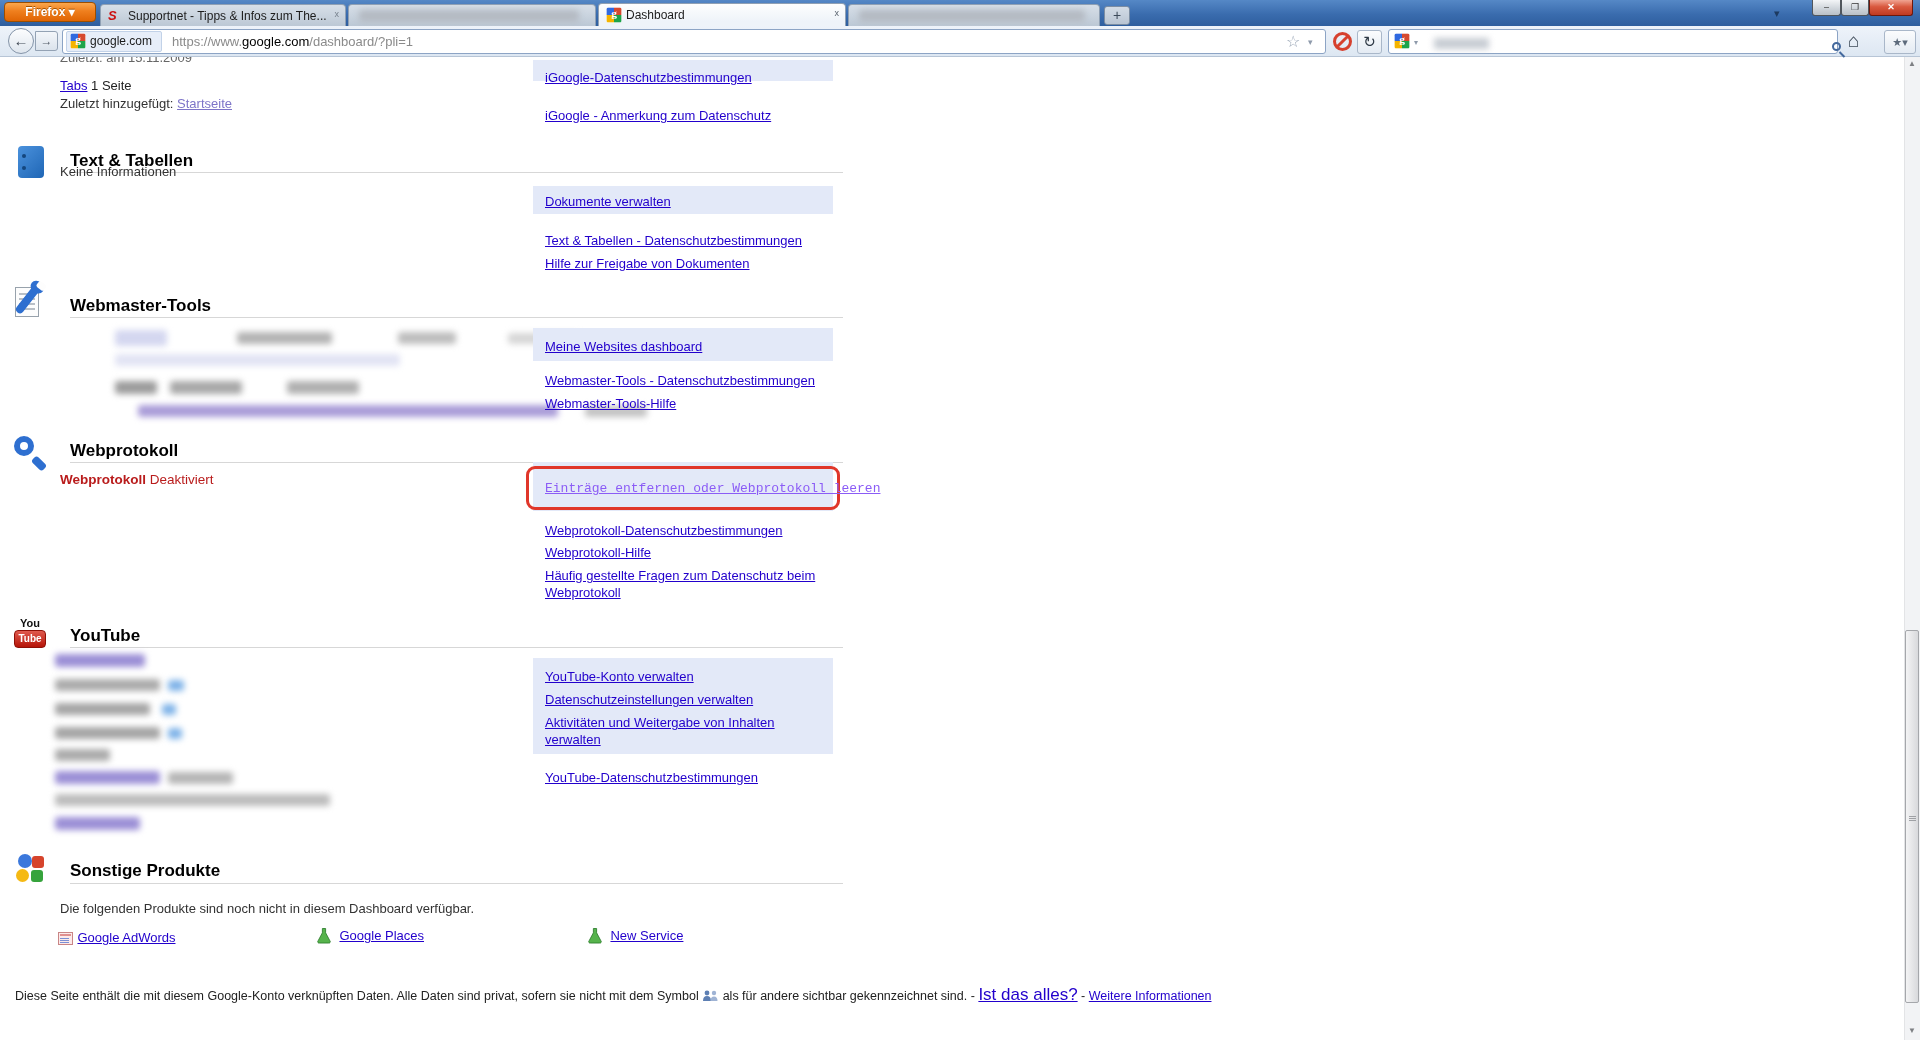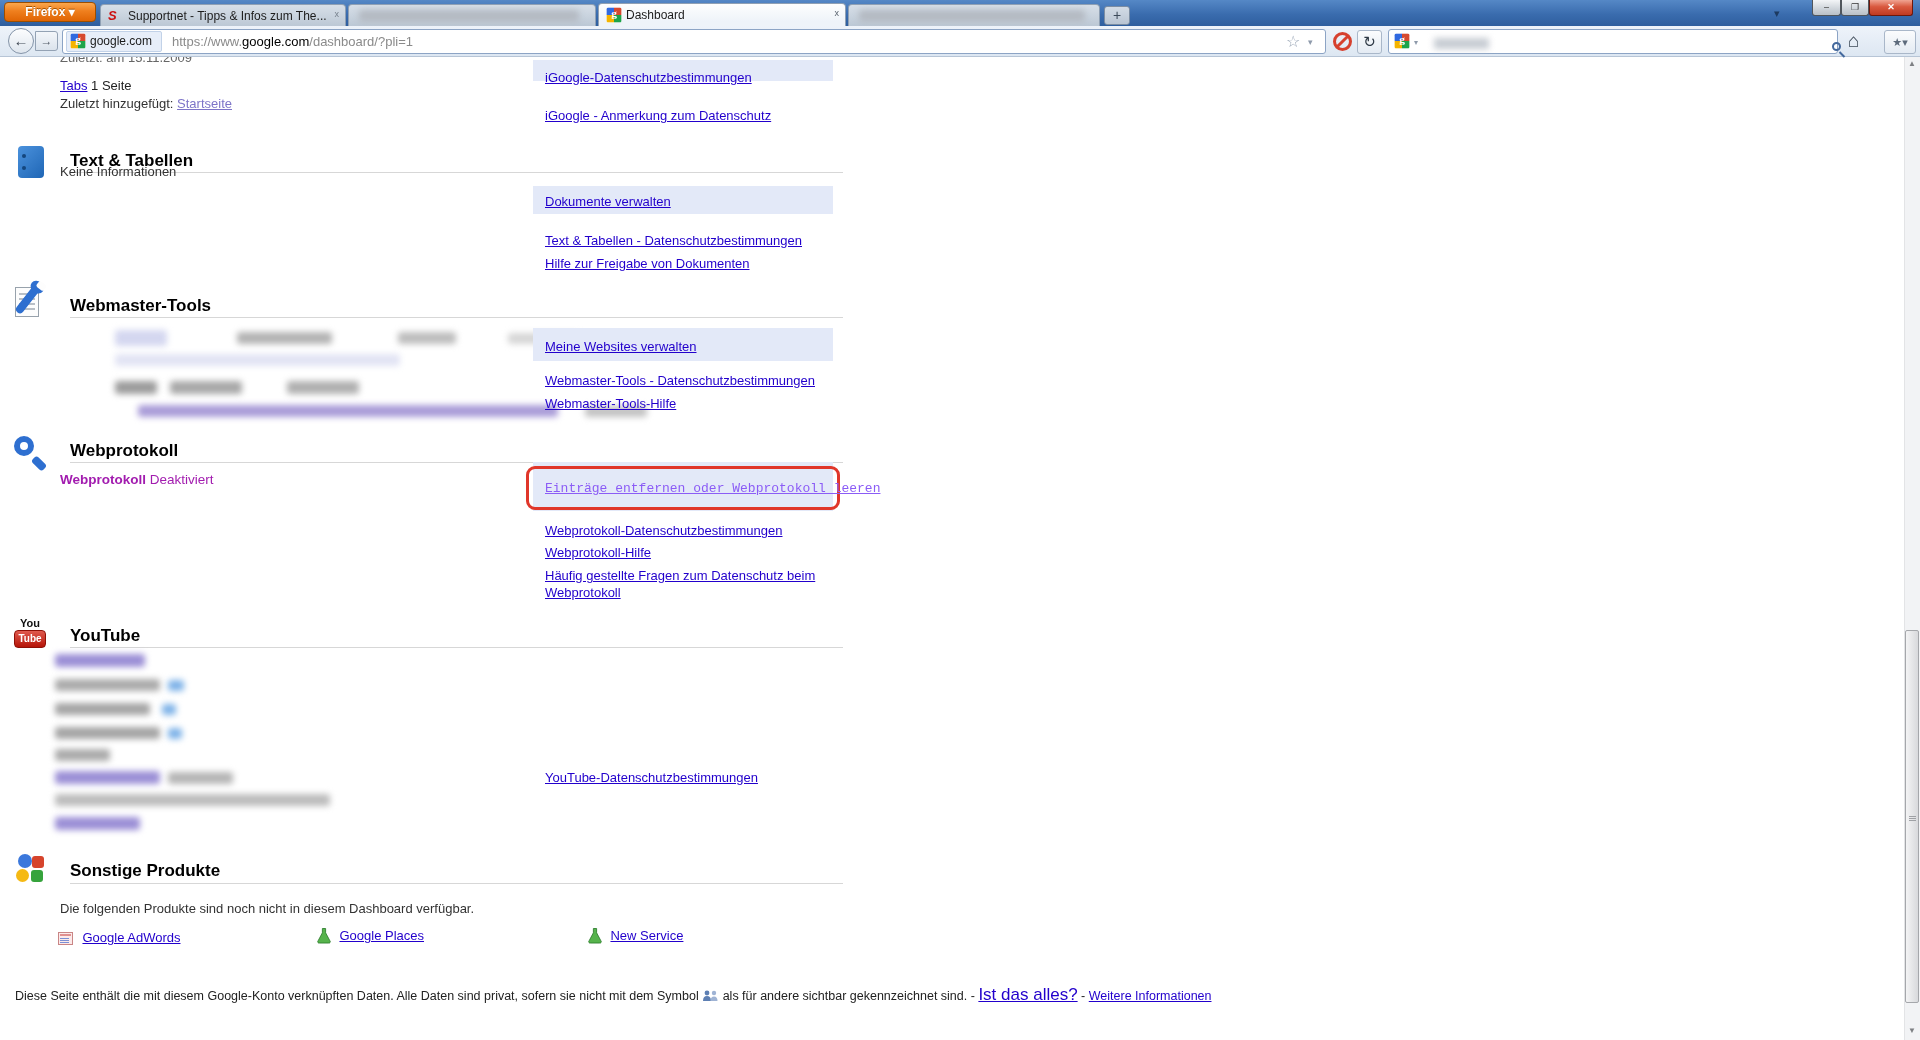--- a/index.html
+++ b/index.html
@@ -263,33 +263,33 @@
   <div class="abs blur" style="left:398px;top:332px;width:58px;height:12px;background:#bdbdbd;"></div>
   <div class="abs blur" style="left:508px;top:333px;width:72px;height:11px;background:#d6d6d6;"></div>
   <div class="abs blur" style="left:115px;top:354px;width:285px;height:12px;background:#e2e4f4;"></div>
   <div class="abs blur" style="left:115px;top:381px;width:42px;height:13px;background:#9c9c9c;"></div>
   <div class="abs blur" style="left:170px;top:381px;width:72px;height:13px;background:#a8a8a8;"></div>
   <div class="abs blur" style="left:287px;top:381px;width:72px;height:13px;background:#b0b0b0;"></div>
   <div class="abs blur" style="left:138px;top:405px;width:420px;height:12px;background:#a99cd8;"></div>
   <div class="abs blur" style="left:585px;top:406px;width:62px;height:11px;background:#c2c2c2;"></div>
 
   <div class="abs hl" style="left:533px;top:328px;width:300px;height:33px;padding:9px 0 0 12px;">
-    <a class="lnk">Meine Websites verwalten</a>
+    <a class="lnk">Meine Websites dashboard</a>
   </div>
   <a class="lnk abs" style="left:545px;top:373px;">Webmaster-Tools - Datenschutzbestimmungen</a>
   <a class="lnk abs" style="left:545px;top:396px;">Webmaster-Tools-Hilfe</a>
 
   
   <div id="ic-mag" class="abs">
     <span class="lens"></span>
       <span class="handle"></span>
   </div>
   <div class="abs h1" style="left:70px;top:441px;">Webprotokoll</div>
   <div class="abs rule" style="top:462px;"></div>
-  <div class="abs" style="left:60px;top:472px;font-size:13.5px;color:#a21caf;text-align:right;">
+  <div class="abs" style="left:60px;top:472px;font-size:13.5px;color:#b91c1c;text-align:right;">
     <b>Webprotokoll</b><span> Deaktiviert</span>
   </div>
 
   <div class="abs hl" style="left:533px;top:462px;width:300px;height:49px;"></div>
   <div class="abs redbox" style="left:526px;top:466px;width:314px;height:44px;"></div>
   <a class="lnk vlnk abs" style="left:545px;top:481px;">Einträge entfernen oder Webprotokoll leeren</a>
 
   <a class="lnk abs" style="left:545px;top:523px;">Webprotokoll-Datenschutzbestimmungen</a>
   <a class="lnk abs" style="left:545px;top:545px;">Webprotokoll-Hilfe</a>
   <a class="lnk abs" style="left:545px;top:567px;width:295px;line-height:17px;">Häufig gestellte Fragen zum Datenschutz beim Webprotokoll</a>
@@ -309,36 +309,41 @@
   <div class="abs blur" style="left:55px;top:703px;width:95px;height:12px;background:#a5a5a5;"></div>
   <div class="abs blur" style="left:162px;top:704px;width:14px;height:11px;background:#7fb3e8;"></div>
   <div class="abs blur" style="left:55px;top:727px;width:105px;height:12px;background:#a5a5a5;"></div>
   <div class="abs blur" style="left:168px;top:728px;width:14px;height:11px;background:#7fb3e8;"></div>
   <div class="abs blur" style="left:55px;top:749px;width:55px;height:12px;background:#ababab;"></div>
   <div class="abs blur" style="left:55px;top:771px;width:105px;height:13px;background:#9b8fd6;"></div>
   <div class="abs blur" style="left:168px;top:772px;width:65px;height:12px;background:#b5b5b5;"></div>
   <div class="abs blur" style="left:55px;top:794px;width:275px;height:12px;background:#bcbcbc;"></div>
   <div class="abs blur" style="left:55px;top:817px;width:85px;height:13px;background:#9b8fd6;"></div>
 
+  <div class="abs hl rcol" style="left:533px;top:658px;width:300px;height:96px;padding:10px 10px 0 12px;">
+    <a class="lnk">YouTube-Konto verwalten</a>
+    <a class="lnk">Datenschutzeinstellungen verwalten</a>
+    <a class="lnk" style="width:276px;">Aktivitäten und Weitergabe von Inhalten verwalten</a>
+  </div>
   <a class="lnk abs" style="left:545px;top:770px;">YouTube-Datenschutzbestimmungen</a>
 
   
   <div id="ic-other" class="abs">
     <i class="b1"></i>
       <i class="b2"></i>
       <i class="b3"></i>
       <i class="b4"></i>
   </div>
   <div class="abs h1" style="left:70px;top:861px;">Sonstige Produkte</div>
   <div class="abs rule" style="top:883px;"></div>
   <div class="abs body13" style="left:60px;top:901px;">Die folgenden Produkte sind noch nicht in diesem Dashboard verfügbar.</div>
 
   <div class="abs" style="left:58px;top:930px;">
     <span class="adwords-ic"></span>
-    <a class="lnk prodlbl" style="margin-left:5px;vertical-align:3px;">Google AdWords</a>
+    <a class="lnk prodlbl" style="vertical-align:3px;">Google AdWords</a>
   </div>
   <div class="abs" style="left:317px;top:927px;">
     <svg width="14" height="17" viewBox="0 0 13 15">
         <path d="M5 1 h3 v4 l4 7.5 a1.2 1.2 0 0 1 -1.1 2 h-8.8 a1.2 1.2 0 0 1 -1.1 -2 l4 -7.5 z" fill="#56b34c" stroke="#2c7d2c" stroke-width="0.8"></path>
       </svg>
     <a class="lnk prodlbl" style="margin-left:4px;vertical-align:4px;">Google Places</a>
   </div>
   <div class="abs" style="left:588px;top:927px;">
     <svg width="14" height="17" viewBox="0 0 13 15">
         <path d="M5 1 h3 v4 l4 7.5 a1.2 1.2 0 0 1 -1.1 2 h-8.8 a1.2 1.2 0 0 1 -1.1 -2 l4 -7.5 z" fill="#56b34c" stroke="#2c7d2c" stroke-width="0.8"></path>

